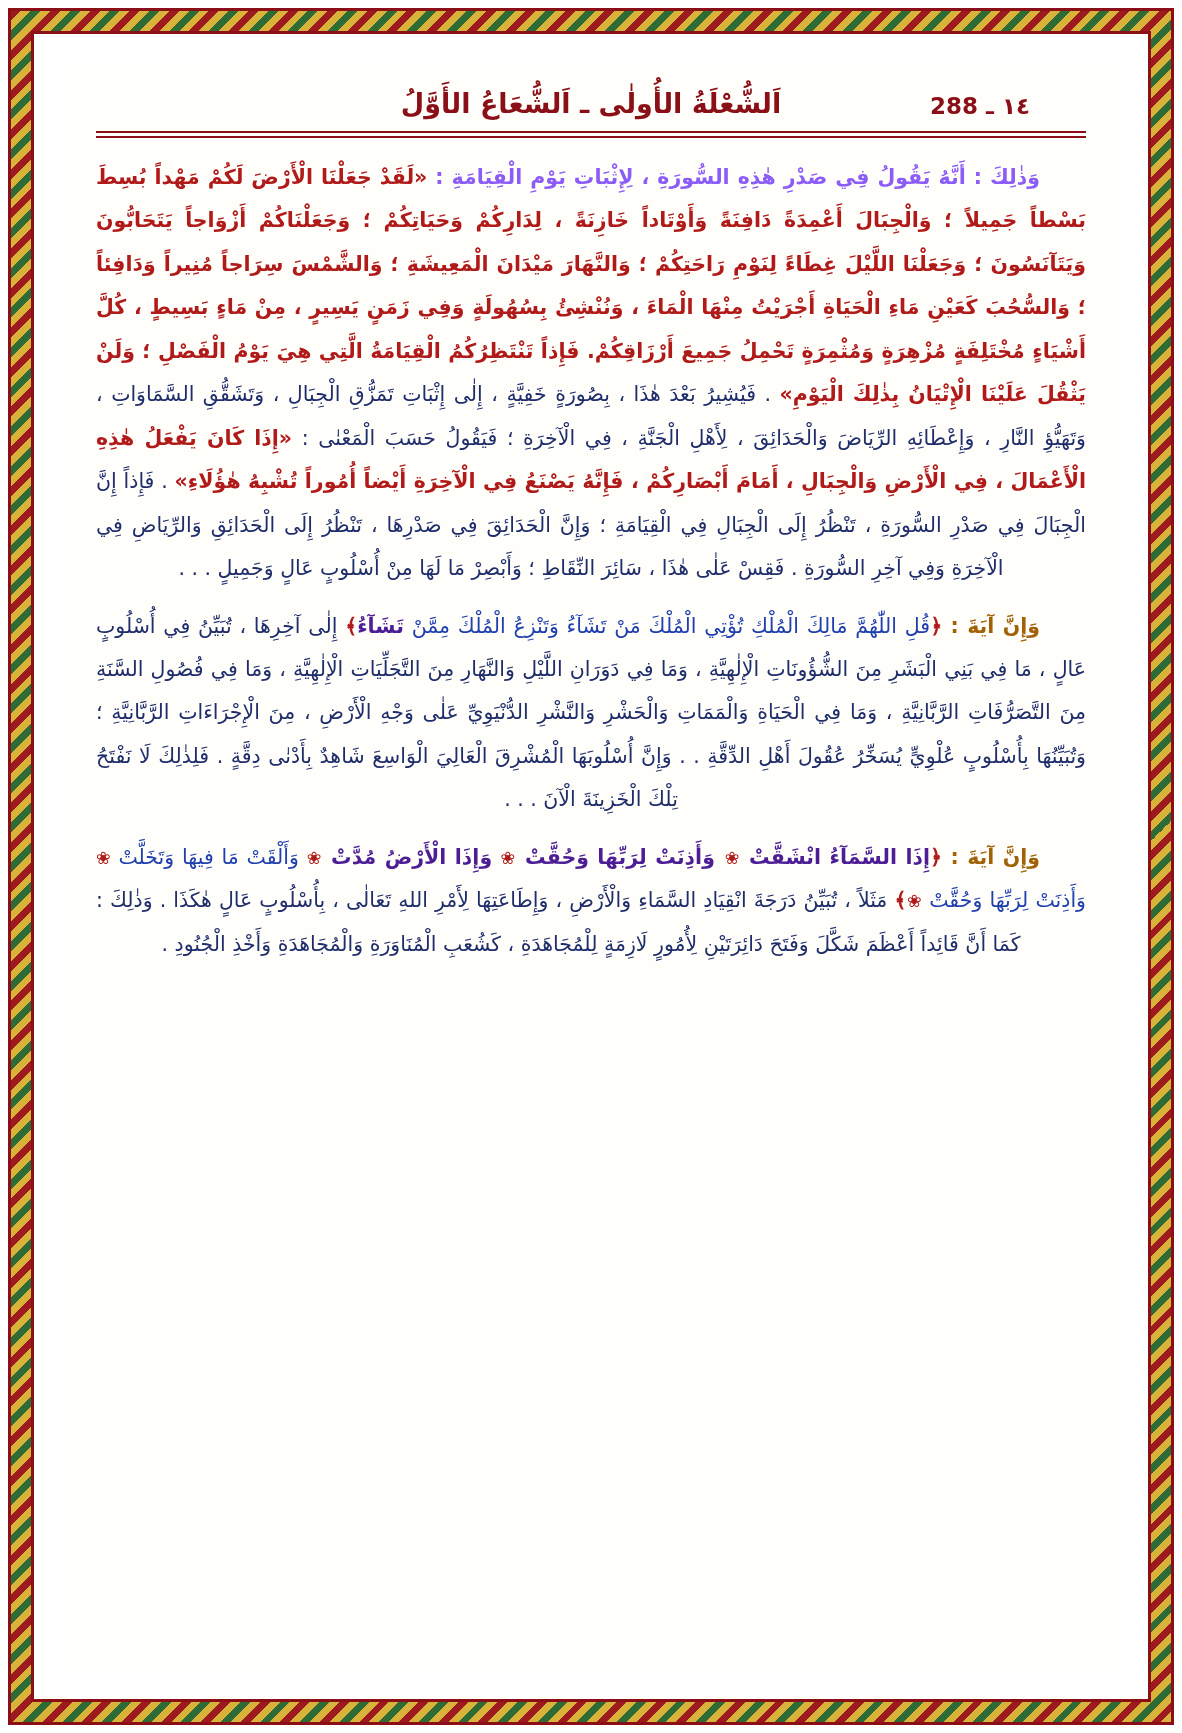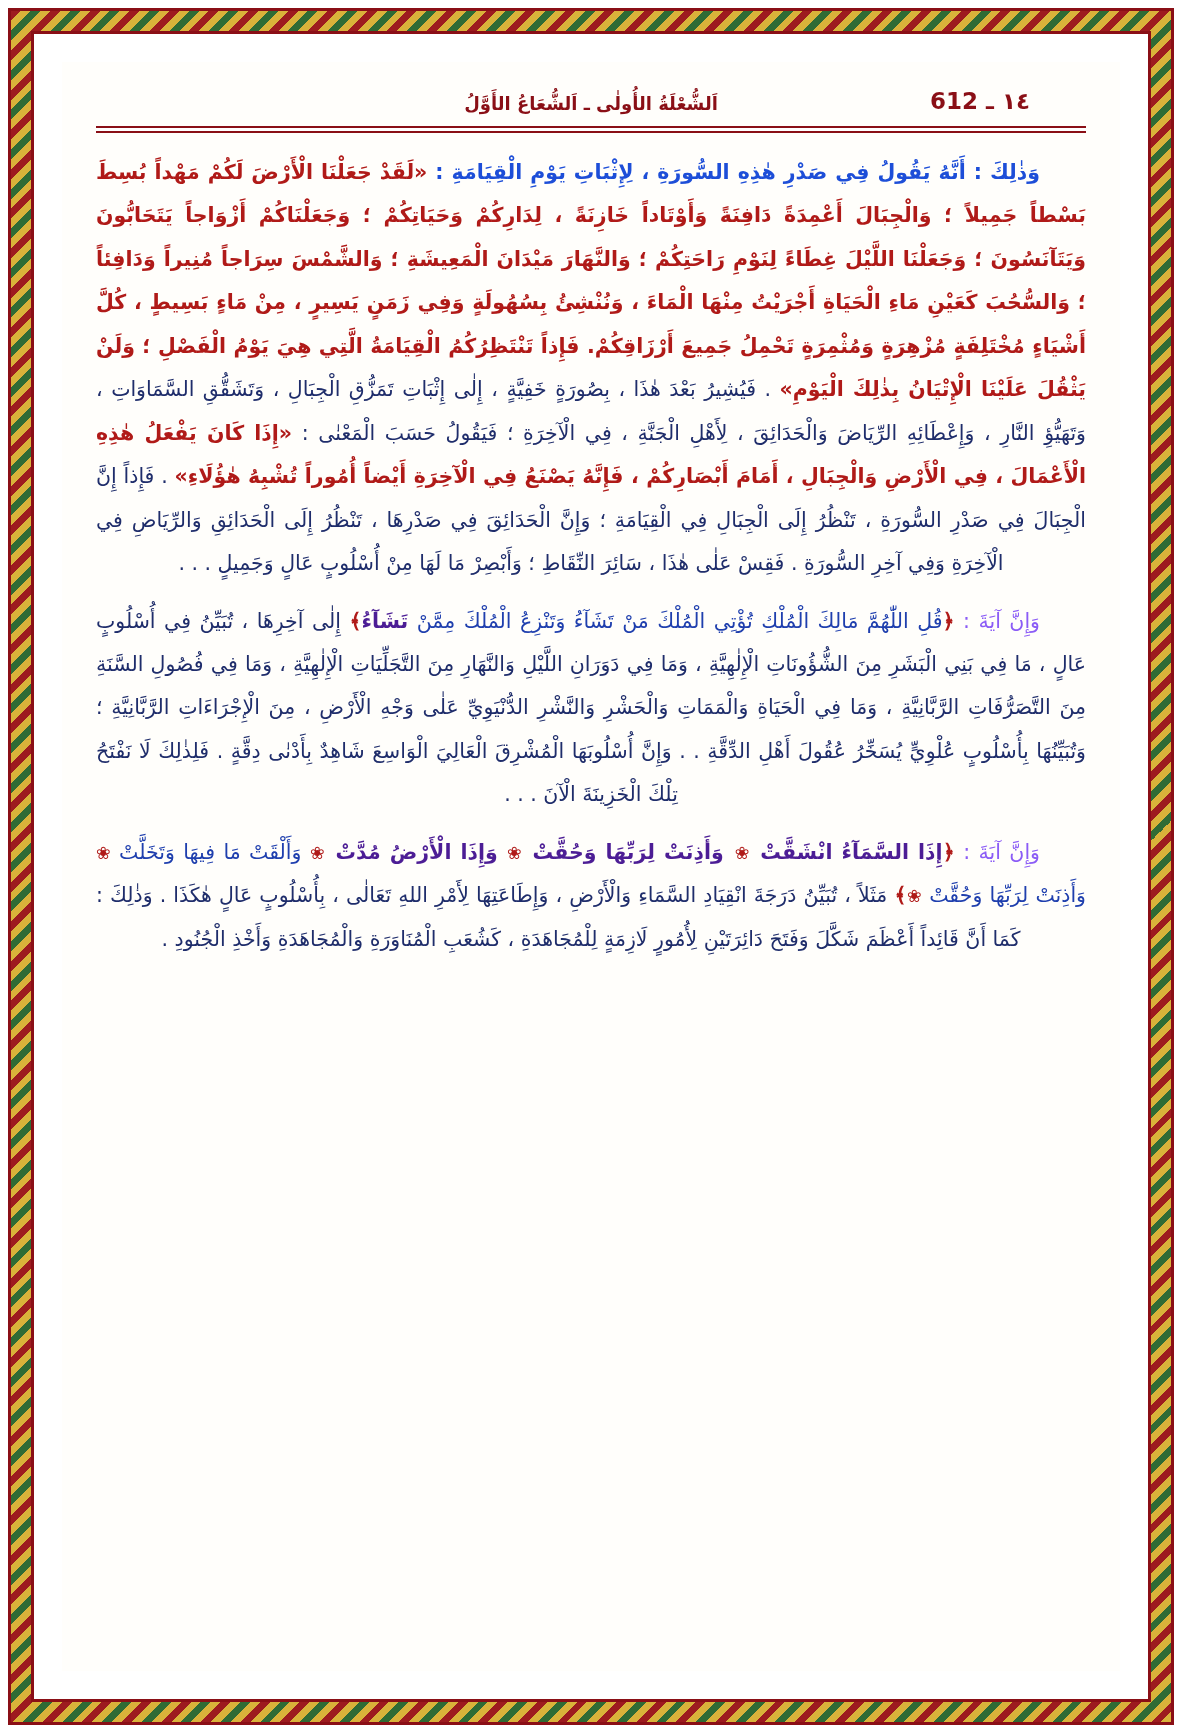--- a/index.html
+++ b/index.html
@@ -53,21 +53,21 @@
 
   
   .header {
     position: relative;
     display: flex;
     align-items: flex-end;
     justify-content: space-between;
     padding: 0 6px 8px 6px;
   }
   .header-title {
-    font-size: 18px;
+    font-size: 27px;
     font-weight: bold;
     color: #8a0f16;
     letter-spacing: 0.5px;
     flex: 1;
     text-align: center;
     white-space: nowrap;
   }
   .header-page {
     font-size: 23px;
     font-weight: bold;
@@ -100,38 +100,38 @@
     direction: rtl;
   }
   .para {
     margin: 0 0 14px 0;
     text-indent: 46px;
     text-align: justify;
   }
   .para:last-child { margin-bottom: 0; }
 
   .blue { color: #1f2d6b; margin-top: 6px; }
-  .red { color: #1d4ed8; font-weight: bold; }
+  .red { color: #8b5cf6; font-weight: bold; }
   .quote-red { color: #b01a18; font-weight: bold; }
   .ayah-blue { color: #1f3fae; font-weight: normal; }
   .ayah-red { color: #4c1d95; font-weight: bold; }
-  .lead-red { color: #8b5cf6; font-weight: normal; margin-top: 16px; }
+  .lead-red { color: #a16207; font-weight: bold; margin-top: 16px; }
   .brace { color: #b01a18; font-weight: bold; }
   .flower { color: #b01a18; font-size: 0.85em; }
 </style>
 </head>
 <body>
 
 <div class="page">
   <div class="ornament-frame">
     <div class="ornament-inner">
       <div class="content-area">
 
         <div class="header">
-          <div class="header-page">١٤ ـ 612</div>
+          <div class="header-page">١٤ ـ 288</div>
           <div class="header-title">اَلشُّعْلَةُ الأُولٰى ـ اَلشُّعَاعُ الأَوَّلُ</div>
           <div class="header-spacer"></div>
         </div>
         <div class="header-rule"></div>
 
         <div class="body-text" id="body">
             <div class="para"><span class="red">وَذٰلِكَ : أَنَّهُ يَقُولُ فِي صَدْرِ هٰذِهِ السُّورَةِ ، لِإِثْبَاتِ يَوْمِ الْقِيَامَةِ : </span><span class="quote-red">«لَقَدْ جَعَلْنَا الْأَرْضَ لَكُمْ مَهْداً بُسِطَ بَسْطاً جَمِيلاً ؛ وَالْجِبَالَ أَعْمِدَةً دَافِنَةً وَأَوْتَاداً خَازِنَةً ، لِدَارِكُمْ وَحَيَاتِكُمْ ؛ وَجَعَلْنَاكُمْ أَزْوَاجاً يَتَحَابُّونَ وَيَتَآنَسُونَ ؛ وَجَعَلْنَا اللَّيْلَ غِطَاءً لِنَوْمِ رَاحَتِكُمْ ؛ وَالنَّهَارَ مَيْدَانَ الْمَعِيشَةِ ؛ وَالشَّمْسَ سِرَاجاً مُنِيراً وَدَافِئاً ؛ وَالسُّحُبَ كَعَيْنِ مَاءِ الْحَيَاةِ أَجْرَيْتُ مِنْهَا الْمَاءَ ، وَنُنْشِئُ بِسُهُولَةٍ وَفِي زَمَنٍ يَسِيرٍ ، مِنْ مَاءٍ بَسِيطٍ ، كُلَّ أَشْيَاءٍ مُخْتَلِفَةٍ مُزْهِرَةٍ وَمُثْمِرَةٍ تَحْمِلُ جَمِيعَ أَرْزَاقِكُمْ. فَإِذاً تَنْتَظِرُكُمُ الْقِيَامَةُ الَّتِي هِيَ يَوْمُ الْفَصْلِ ؛ وَلَنْ يَثْقُلَ عَلَيْنَا الْإِتْيَانُ بِذٰلِكَ الْيَوْمِ»</span><span class="blue"> . فَيُشِيرُ بَعْدَ هٰذَا ، بِصُورَةٍ خَفِيَّةٍ ، إِلٰى إِثْبَاتِ تَمَزُّقِ الْجِبَالِ ، وَتَشَقُّقِ السَّمَاوَاتِ ، وَتَهَيُّؤِ النَّارِ ، وَإِعْطَائِهِ الرِّيَاضَ وَالْحَدَائِقَ ، لِأَهْلِ الْجَنَّةِ ، فِي الْآخِرَةِ ؛ فَيَقُولُ حَسَبَ الْمَعْنٰى : </span><span class="quote-red">«إِذَا كَانَ يَفْعَلُ هٰذِهِ الْأَعْمَالَ ، فِي الْأَرْضِ وَالْجِبَالِ ، أَمَامَ أَبْصَارِكُمْ ، فَإِنَّهُ يَصْنَعُ فِي الْآخِرَةِ أَيْضاً أُمُوراً تُشْبِهُ هٰؤُلَاءِ»</span><span class="blue"> . فَإِذاً إِنَّ الْجِبَالَ فِي صَدْرِ السُّورَةِ ، تَنْظُرُ إِلَى الْجِبَالِ فِي الْقِيَامَةِ ؛ وَإِنَّ الْحَدَائِقَ فِي صَدْرِهَا ، تَنْظُرُ إِلَى الْحَدَائِقِ وَالرِّيَاضِ فِي الْآخِرَةِ وَفِي آخِرِ السُّورَةِ . فَقِسْ عَلٰى هٰذَا ، سَائِرَ النِّقَاطِ ؛ وَأَبْصِرْ مَا لَهَا مِنْ أُسْلُوبٍ عَالٍ وَجَمِيلٍ . . .</span></div>
             <div class="para"><span class="lead-red">وَإِنَّ آيَةَ : </span><span class="brace">﴿</span><span class="ayah-blue">قُلِ اللّٰهُمَّ مَالِكَ الْمُلْكِ تُؤْتِي الْمُلْكَ مَنْ تَشَآءُ وَتَنْزِعُ الْمُلْكَ مِمَّنْ </span><span class="ayah-red">تَشَآءُ</span><span class="brace">﴾</span><span class="blue"> إِلٰى آخِرِهَا ، تُبَيِّنُ فِي أُسْلُوبٍ عَالٍ ، مَا فِي بَنِي الْبَشَرِ مِنَ الشُّؤُونَاتِ الْإِلٰهِيَّةِ ، وَمَا فِي دَوَرَانِ اللَّيْلِ وَالنَّهَارِ مِنَ التَّجَلِّيَاتِ الْإِلٰهِيَّةِ ، وَمَا فِي فُصُولِ السَّنَةِ مِنَ التَّصَرُّفَاتِ الرَّبَّانِيَّةِ ، وَمَا فِي الْحَيَاةِ وَالْمَمَاتِ وَالْحَشْرِ وَالنَّشْرِ الدُّنْيَوِيِّ عَلٰى وَجْهِ الْأَرْضِ ، مِنَ الْإِجْرَاءَاتِ الرَّبَّانِيَّةِ ؛ وَتُبَيِّنُهَا بِأُسْلُوبٍ عُلْوِيٍّ يُسَخِّرُ عُقُولَ أَهْلِ الدِّقَّةِ . . وَإِنَّ أُسْلُوبَهَا الْمُشْرِقَ الْعَالِيَ الْوَاسِعَ شَاهِدٌ بِأَدْنٰى دِقَّةٍ . فَلِذٰلِكَ لَا نَفْتَحُ تِلْكَ الْخَزِينَةَ الْآنَ . . .</span></div>
             <div class="para"><span class="lead-red">وَإِنَّ آيَةَ : </span><span class="brace">﴿</span><span class="ayah-red">إِذَا السَّمَآءُ انْشَقَّتْ </span><span class="flower">❀</span><span class="ayah-red"> وَأَذِنَتْ لِرَبِّهَا وَحُقَّتْ </span><span class="flower">❀</span><span class="ayah-red"> وَإِذَا الْأَرْضُ مُدَّتْ </span><span class="flower">❀</span><span class="ayah-blue"> وَأَلْقَتْ مَا فِيهَا وَتَخَلَّتْ </span><span class="flower">❀</span><span class="ayah-blue"> وَأَذِنَتْ لِرَبِّهَا وَحُقَّتْ </span><span class="flower">❀</span><span class="brace">﴾</span><span class="blue"> مَثَلاً ، تُبَيِّنُ دَرَجَةَ انْقِيَادِ السَّمَاءِ وَالْأَرْضِ ، وَإِطَاعَتِهَا لِأَمْرِ اللهِ تَعَالٰى ، بِأُسْلُوبٍ عَالٍ هٰكَذَا . وَذٰلِكَ : كَمَا أَنَّ قَائِداً أَعْظَمَ شَكَّلَ وَفَتَحَ دَائِرَتَيْنِ لِأُمُورٍ لَازِمَةٍ لِلْمُجَاهَدَةِ ، كَشُعَبِ الْمُنَاوَرَةِ وَالْمُجَاهَدَةِ وَأَخْذِ الْجُنُودِ .</span></div>
           </div>

